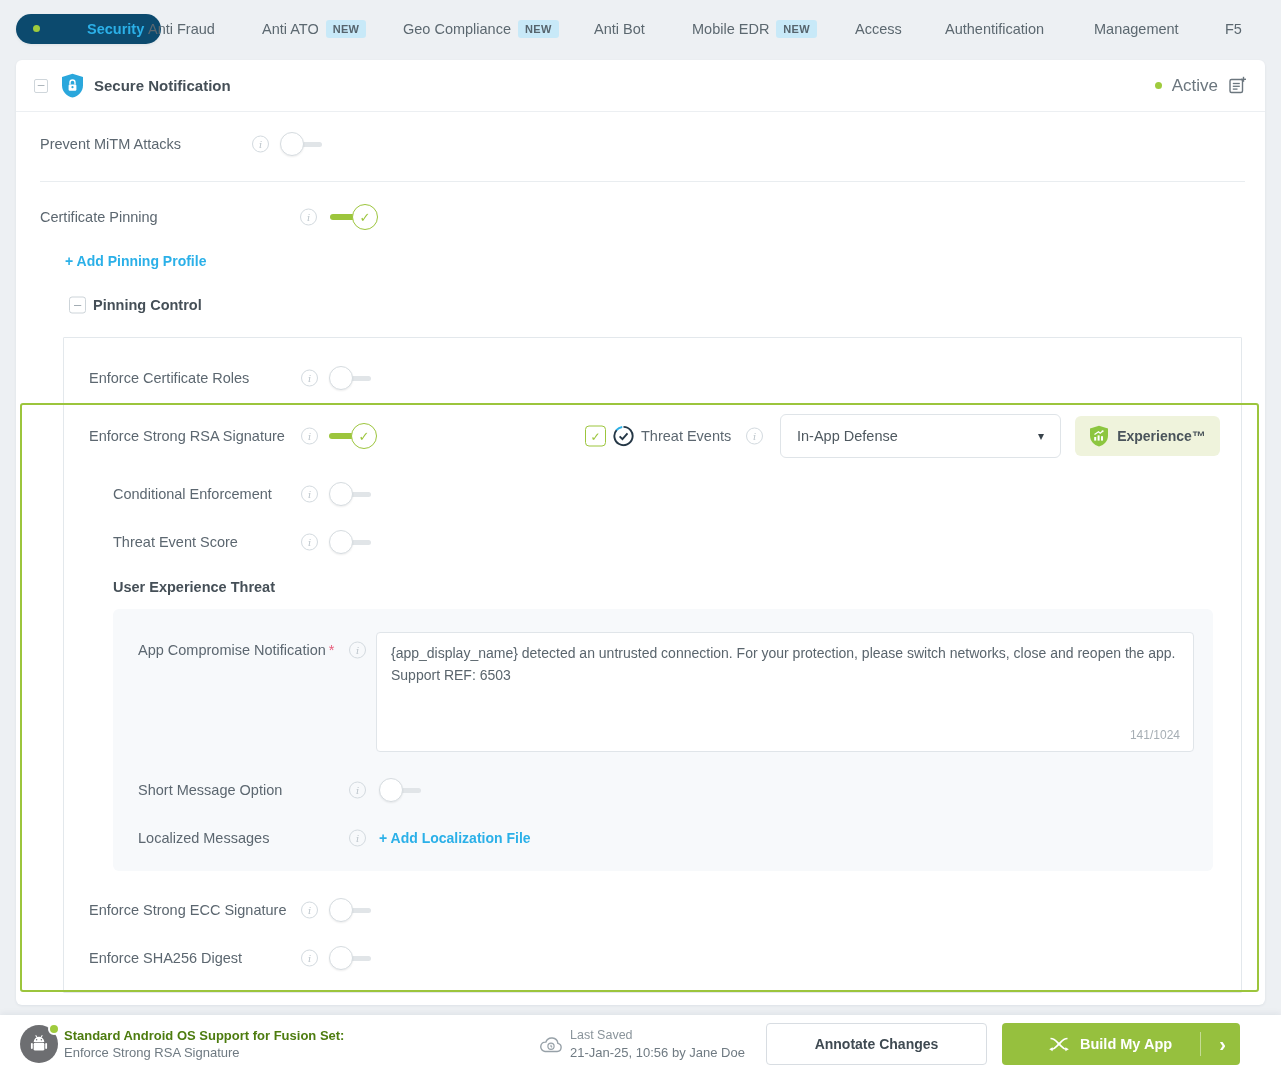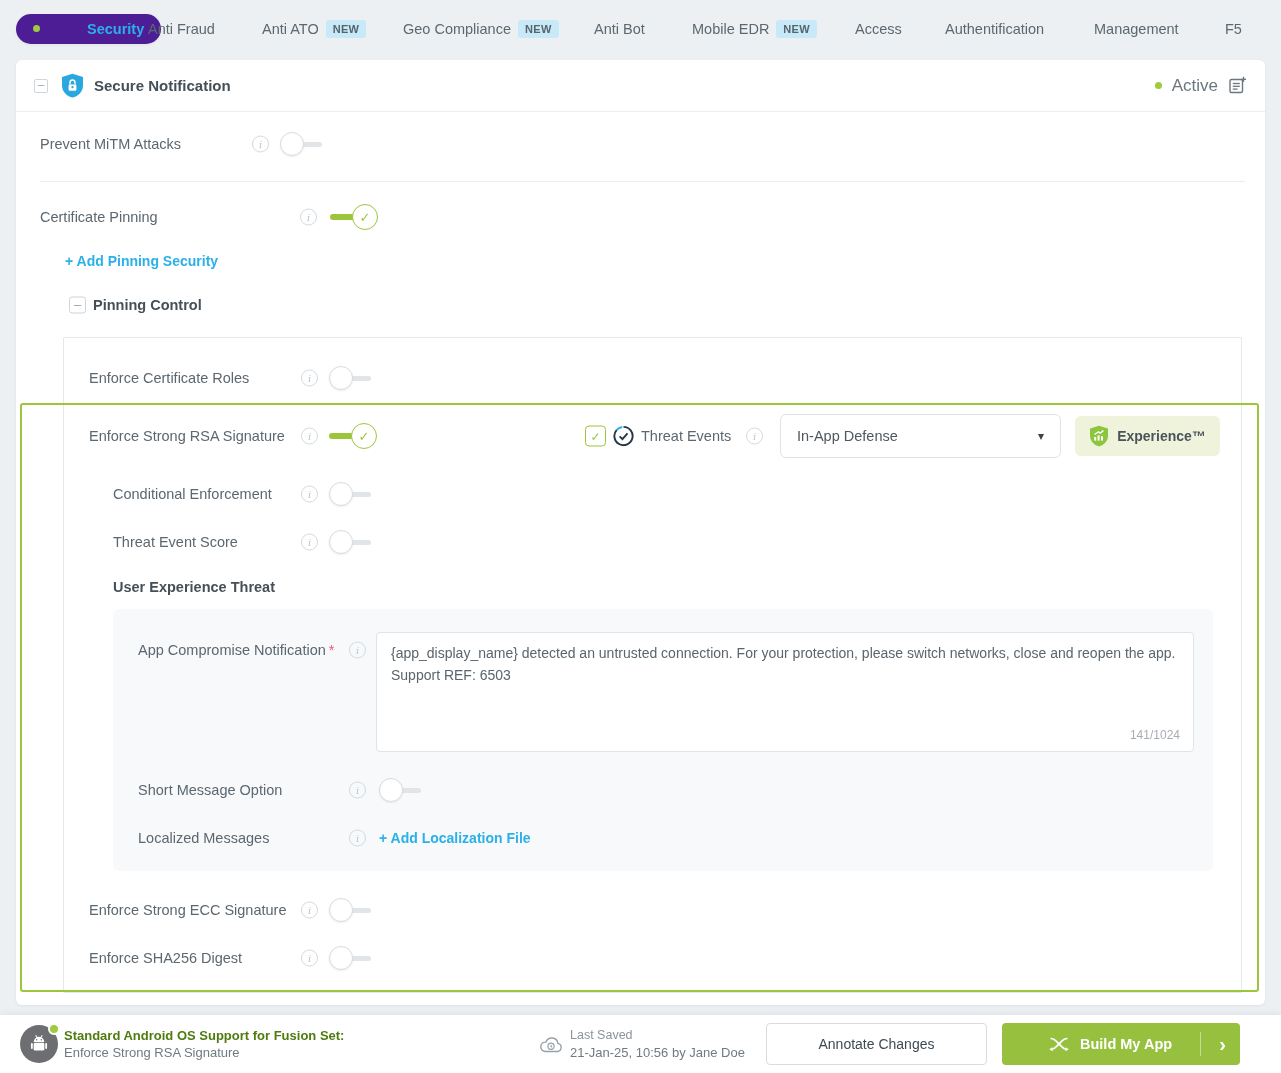--- a/index.html
+++ b/index.html
@@ -3,21 +3,21 @@
 <meta charset="utf-8">
 <style>
   * { margin:0; padding:0; box-sizing:border-box; }
   html,body { width:1281px; height:1073px; }
   body { font-family:"Liberation Sans", sans-serif; background:#edf0f3; position:relative; overflow:hidden; }
 
   
   .nav { position:absolute; top:0; left:0; width:1281px; height:57px; }
   .nav-item { position:absolute; top:50%; transform:translateY(-50%); display:flex; align-items:center; gap:7px;
               color:#5c6870; font-size:14.5px; cursor:pointer; white-space:nowrap; }
-  .nav-pill { background:#4c1d95; border-radius:17px; padding:7px 17px; box-shadow:0 1px 3px rgba(40,60,80,.08);gap:47px; }
+  .nav-pill { background:#0c4a6e; border-radius:17px; padding:7px 17px; box-shadow:0 1px 3px rgba(40,60,80,.08);gap:47px; }
   .nav-pill .nav-label { color:#2bb0e8; font-weight:700; }
   .dot-green { width:7px; height:7px; border-radius:50%; background:#9fcb3d; }
   .badge-new { background:#c8e9f8; color:#56646d; font-size:11px; font-weight:700; letter-spacing:.3px;
                padding:3px 7px; border-radius:3px; }
 
   
   .card { position:absolute; left:16px; top:60px; width:1249px; height:945px; background:#fff;
           border-radius:6px; box-shadow:0 1px 3px rgba(20,40,70,.07); }
   .card-header { position:absolute; top:0; left:0; right:0; height:52px; display:flex; align-items:center;
                  padding:0 18px; border-bottom:1px solid #eceff2; }
@@ -86,21 +86,21 @@
                   background:#9fcb3d; border:2px solid #fff; }
   .fusion-text { position:absolute; left:64px; top:12px; line-height:17px; }
   .fusion-title { font-size:13px; font-weight:700; color:#4d7c0f; }
   .fusion-sub { font-size:13px; color:#6f7a82; }
   .saved-icon { position:absolute; left:538px; top:19px; }
   .saved-text { position:absolute; left:570px; top:12px; line-height:17px; }
   .saved-label { font-size:12.5px; color:#8a949b; }
   .saved-value { font-size:13px; color:#6f7a82; }
   .annotate-btn { position:absolute; left:766px; top:8px; width:221px; height:42px; background:#fff;
                   border:1px solid #d8dde2; border-radius:4px; font-family:"Liberation Sans",sans-serif;
-                  font-size:14px; font-weight:400; color:#3f4a52; cursor:pointer; }
+                  font-size:14px; font-weight:700; color:#3f4a52; cursor:pointer; }
   .build-btn { position:absolute; left:1002px; top:8px; width:238px; height:42px; background:#96c03e; border:none;
                border-radius:4px; display:flex; align-items:center; padding:0 14px 0 46px; gap:10px; cursor:pointer; }
   .build-btn span.build-label { font-size:14.5px; font-weight:700; color:#fff; white-space:nowrap; }
   .build-divider { margin-left:auto; width:1px; height:24px; background:rgba(255,255,255,.45); }
   .build-chevron { color:#fff; font-size:20px; font-weight:700; line-height:1; padding-left:8px; }
 </style>
 </head>
 <body>
 
 <div class="nav">
@@ -179,21 +179,21 @@
   <div class="row" style="top:141px;height:32px">
     <span class="lbl" style="left:24px">Certificate Pinning</span>
     <div class="info-icon" style="left:284px">i</div>
     <div class="toggle-on" style="left:314px">
       <div class="track"></div>
         <div class="knob">✓</div>
     </div>
   </div>
 
   <div class="row" style="top:188px;height:26px">
-    <span class="link-blue" style="left:49px">+ Add Pinning Security</span>
+    <span class="link-blue" style="left:49px">+ Add Pinning Profile</span>
   </div>
 
   <div class="row" style="top:232px;height:26px">
     <div class="minus-box" style="left:53px">–</div>
     <span class="lbl lbl-bold" style="left:77px">Pinning Control</span>
   </div>
 
   <div class="inner-panel">
 
     <div class="row" style="top:24px;height:32px">

